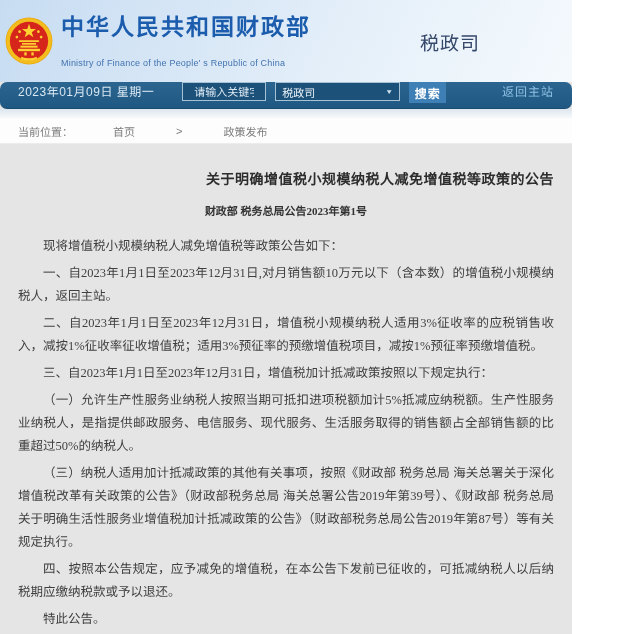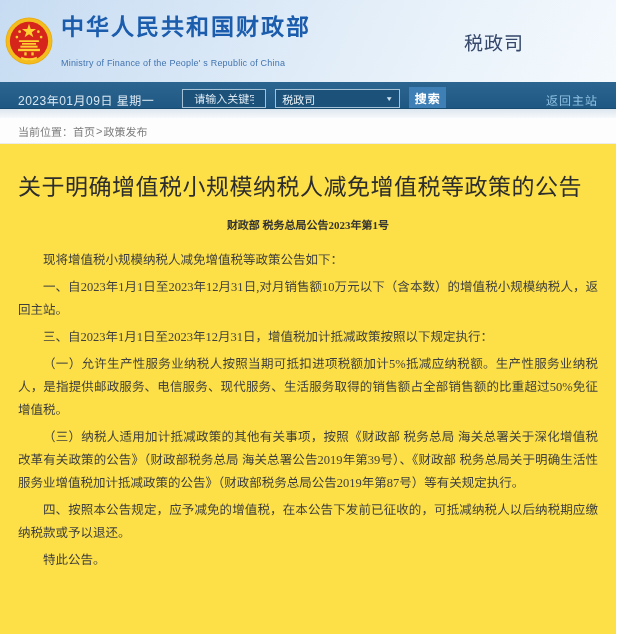--- a/index.html
+++ b/index.html
@@ -3,24 +3,24 @@
 <meta charset="utf-8">
 <style>
   * { margin: 0; padding: 0; box-sizing: border-box; }
   html, body { background: #ffffff; }
   body {
     width: 640px;
     font-family: "Liberation Sans", "DejaVu Sans", sans-serif;
   }
   .page {
     position: relative;
-    width: 616px;
+    width: 572px;
     height: 634px;
     overflow: hidden;
-    background: #fde047;
+    background: #e5e5e5;
   }
 
   
   .site-header {
     height: 82px;
     display: flex;
     align-items: center;
     padding: 0 0 0 4px;
     background: linear-gradient(115deg, #c7dcf2 0%, #d8e7f6 35%, #e9f2fa 70%, #f4f9fd 100%);
   }
@@ -47,23 +47,24 @@
     font-weight: 500;
     color: #35486b;
     letter-spacing: 1px;
   }
 
   
   .navbar {
     height: 27px;
     background: linear-gradient(#2b6590, #1f5983);
     display: flex;
-    align-items: flex-end;
+    align-items: flex-start;
     padding: 0 18px;
     border-bottom: 1px solid #184b70;
+    border-radius: 7px;
   }
   .nav-date {
     font-size: 12px;
     color: #d9e7f2;
     white-space: nowrap;
     letter-spacing: 0.5px;
   }
   .search-input {
     margin-left: 28px;
     width: 84px;
@@ -124,36 +125,37 @@
   
   .breadcrumb {
     height: 26px;
     display: flex;
     align-items: center;
     padding: 0 18px;
     font-size: 11px;
     color: #7d7d7d;
     border-bottom: 1px solid #ececec;
     background: #fdfdfd;
+    gap: 40px;
   }
   .breadcrumb a {
     color: #7d7d7d;
     text-decoration: none;
   }
   .crumb-sep { margin: 0 1px; }
 
   
   .article {
     padding: 24px 18px 0 18px;
     font-family: "Liberation Serif", "DejaVu Serif", serif;
   }
   .article-title {
-    text-align: left;
-    font-size: 23px;
-    font-weight: normal;
+    text-align: right;
+    font-size: 14px;
+    font-weight: bold;
     color: #2d2d2d;
     letter-spacing: 0.5px;
     font-family: "Liberation Sans", "DejaVu Sans", sans-serif;
   }
   .doc-number {
     text-align: center;
     font-size: 11px;
     font-weight: bold;
     color: #333333;
     margin-top: 14px;
@@ -221,22 +223,23 @@
     <a href="#">政策发布</a>
   </div>
 
   <main class="article">
     <h1 class="article-title">关于明确增值税小规模纳税人减免增值税等政策的公告</h1>
     <div class="doc-number">财政部 税务总局公告2023年第1号</div>
 
     <div class="body-text">
       <p>现将增值税小规模纳税人减免增值税等政策公告如下：</p>
       <p>一、自2023年1月1日至2023年12月31日,对月销售额10万元以下（含本数）的增值税小规模纳税人，返回主站。</p>
+      <p>二、自2023年1月1日至2023年12月31日，增值税小规模纳税人适用3%征收率的应税销售收入，减按1%征收率征收增值税；适用3%预征率的预缴增值税项目，减按1%预征率预缴增值税。</p>
       <p>三、自2023年1月1日至2023年12月31日，增值税加计抵减政策按照以下规定执行：</p>
-      <p>（一）允许生产性服务业纳税人按照当期可抵扣进项税额加计5%抵减应纳税额。生产性服务业纳税人，是指提供邮政服务、电信服务、现代服务、生活服务取得的销售额占全部销售额的比重超过50%免征增值税。</p>
+      <p>（一）允许生产性服务业纳税人按照当期可抵扣进项税额加计5%抵减应纳税额。生产性服务业纳税人，是指提供邮政服务、电信服务、现代服务、生活服务取得的销售额占全部销售额的比重超过50%的纳税人。</p>
       <p>（三）纳税人适用加计抵减政策的其他有关事项，按照《财政部 税务总局 海关总署关于深化增值税改革有关政策的公告》（财政部税务总局 海关总署公告2019年第39号）、《财政部 税务总局关于明确生活性服务业增值税加计抵减政策的公告》（财政部税务总局公告2019年第87号）等有关规定执行。</p>
       <p>四、按照本公告规定，应予减免的增值税，在本公告下发前已征收的，可抵减纳税人以后纳税期应缴纳税款或予以退还。</p>
       <p>特此公告。</p>
     </div>
 
   </main>
 
 </div>
 
 </body></html>

